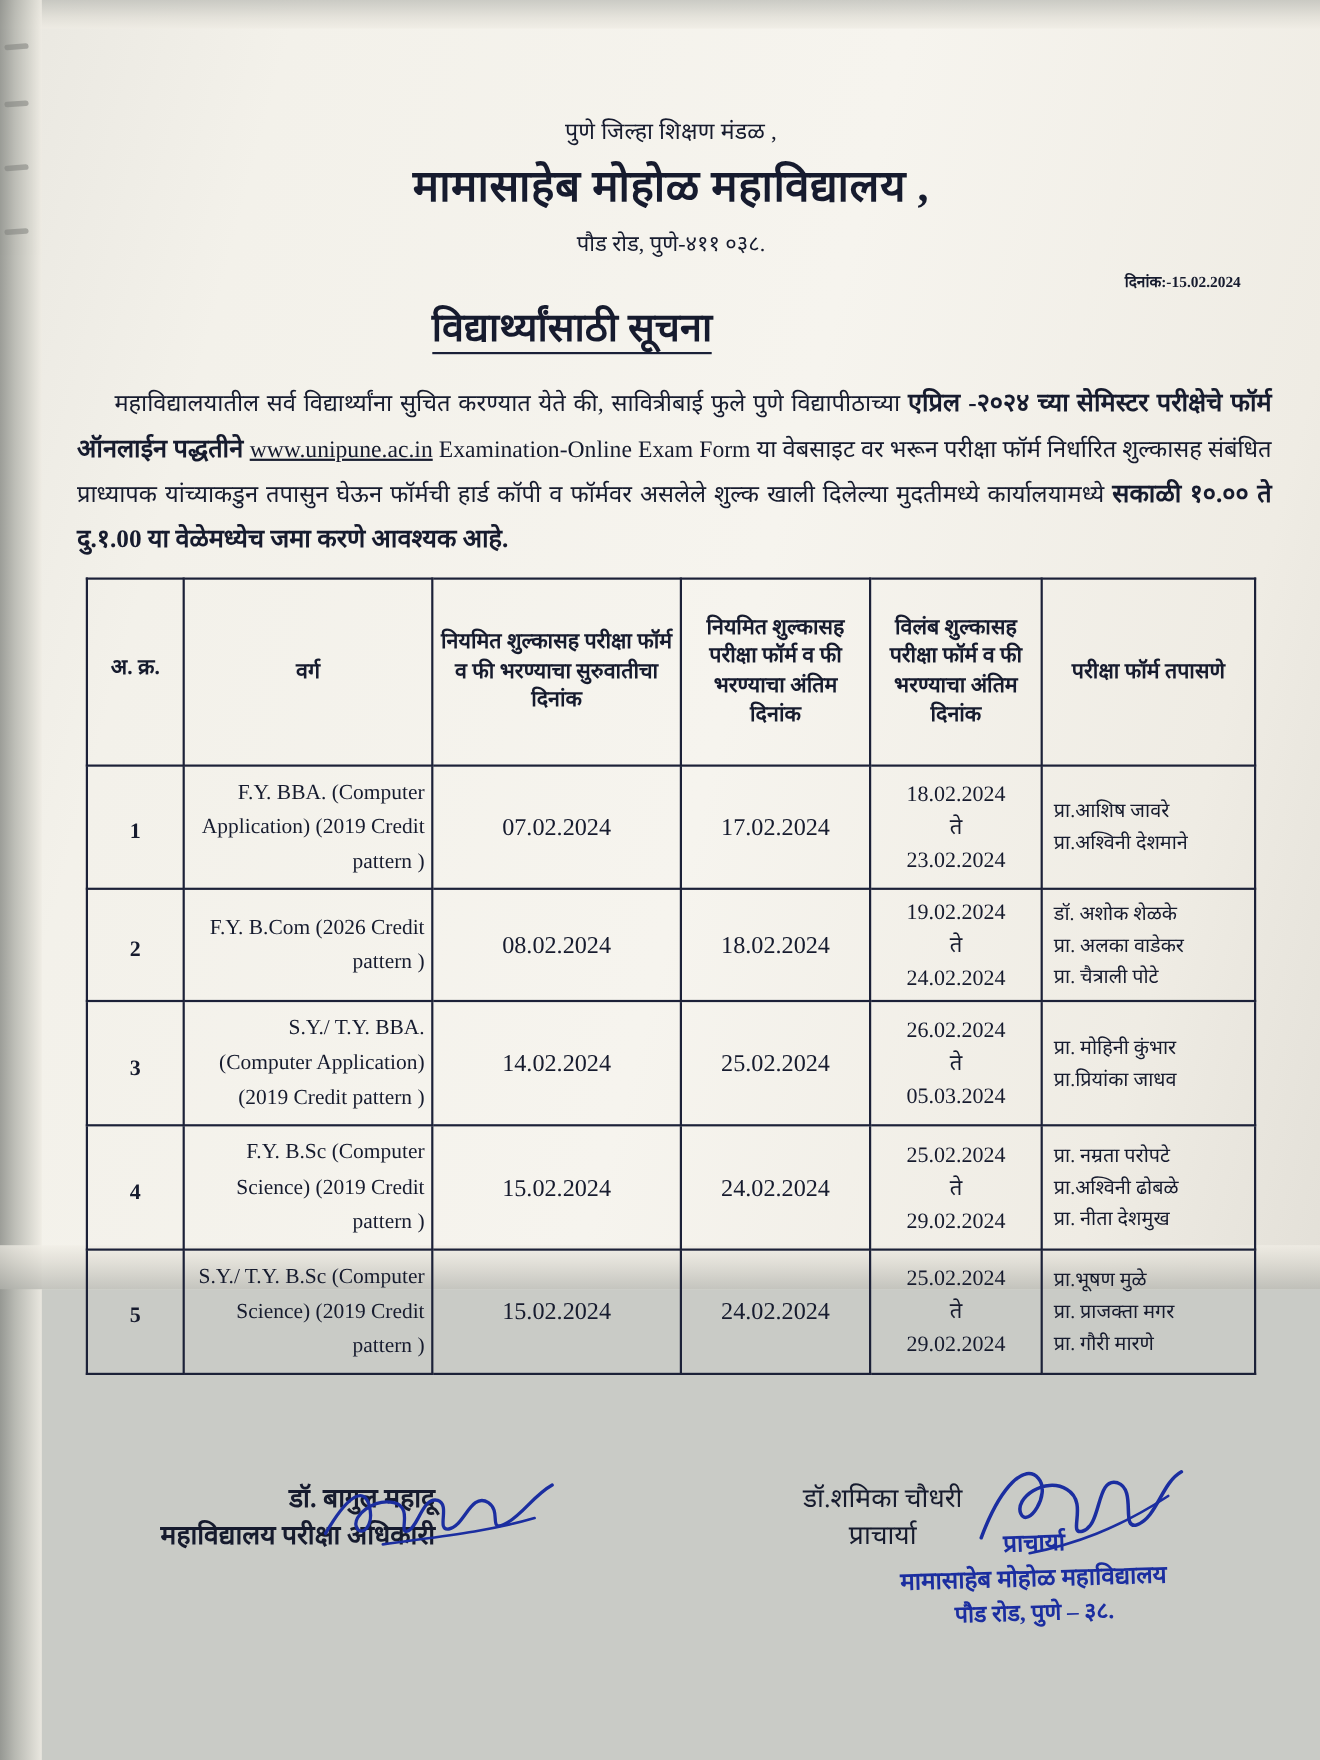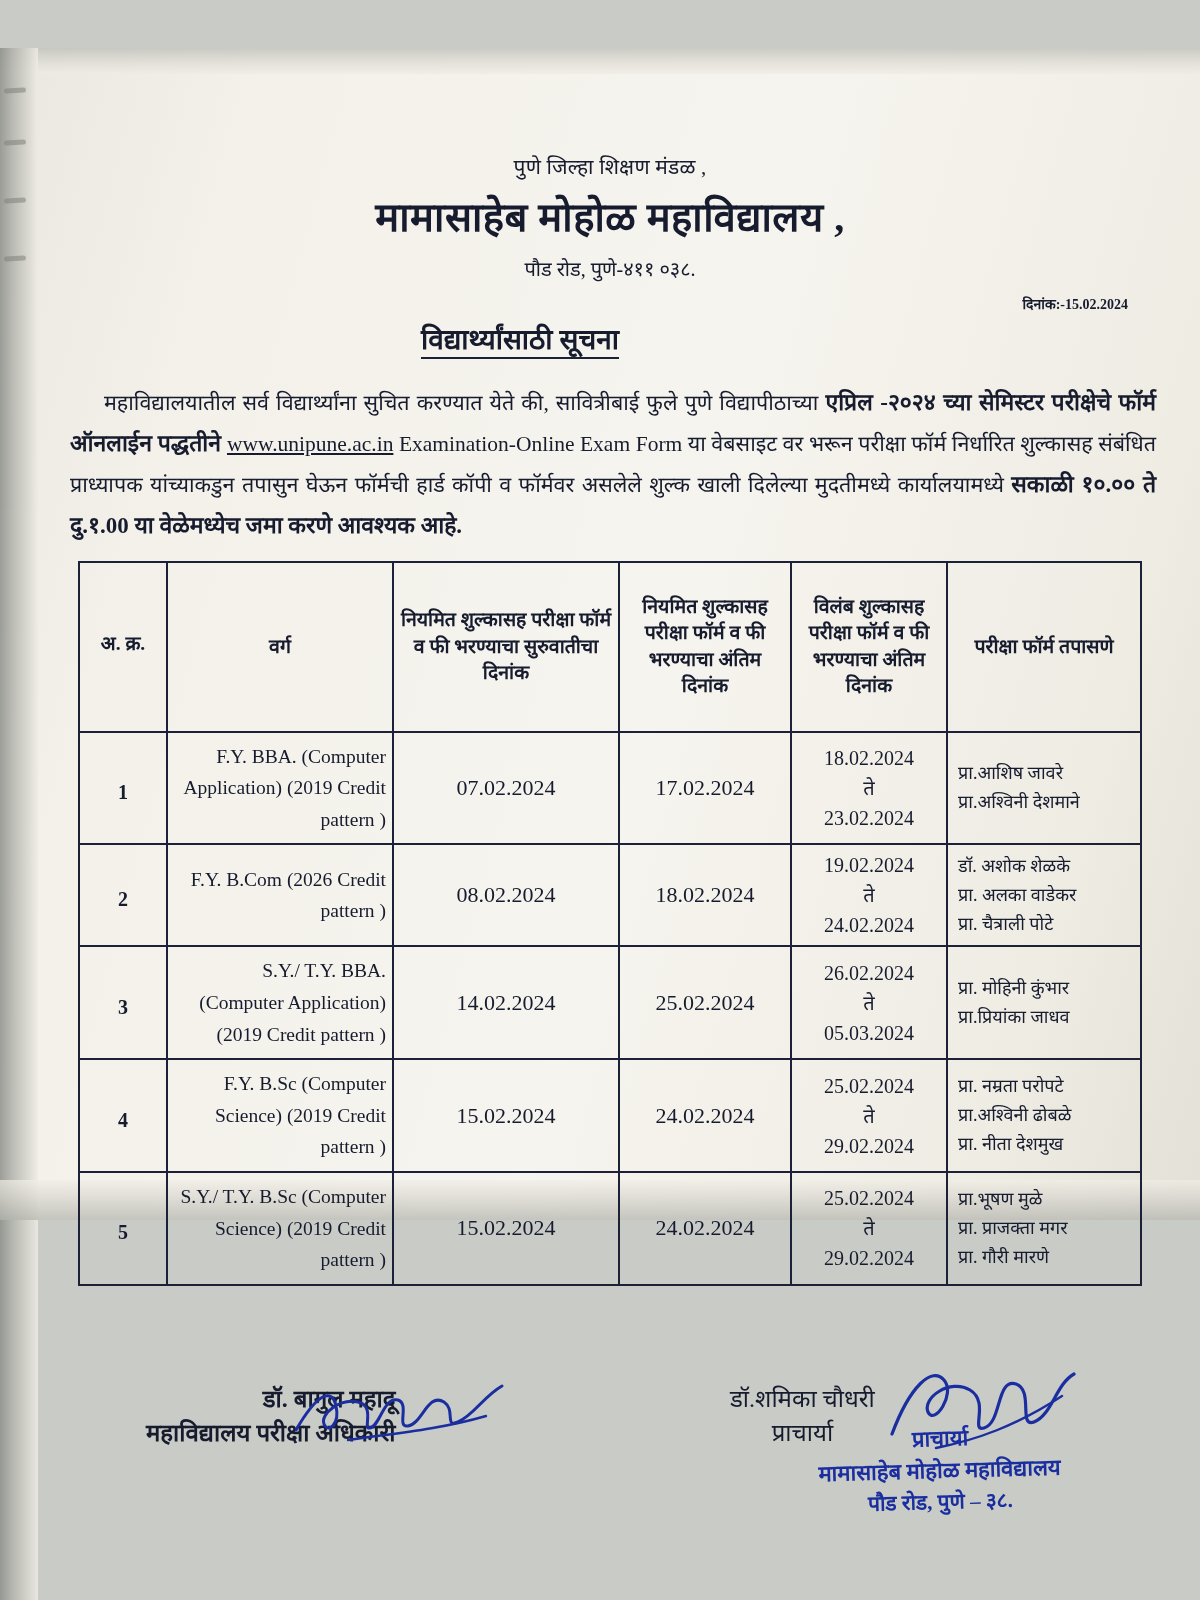--- a/index.html
+++ b/index.html
@@ -12,21 +12,20 @@
     background: #c9cbc6;
     font-family: "Liberation Serif", serif;
     overflow: hidden;
   }
   .page {
     position: relative;
     width: 1200px;
     height: 1172px;
     background:
       linear-gradient(105deg, #e9e7e0 0%, #f3f1ea 18%, #f6f4ee 55%, #efece4 85%, #e3e0d8 100%);
-    margin-top: 48px;
   }
   
   .edge-left {
     position: absolute;
     left: 0; top: 0;
     width: 38px; height: 1600px;
     background: linear-gradient(90deg, #8d8f8a 0%, #b4b5ae 35%, #d8d7cf 75%, #efece4 100%);
     opacity: .85;
   }
   .edge-left .hole {
@@ -80,21 +79,21 @@
   }
   .date-line {
     text-align: right;
     font-size: 14px;
     font-weight: bold;
     margin-top: 12px;
     padding-right: 52px;
   }
   .notice-title {
     text-align: center;
-    font-size: 28px;
+    font-size: 36px;
     font-weight: bold;
     margin-top: 6px;
     padding-right: 180px;
   }
   .notice-title span {
     border-bottom: 2px solid #1a2038;
     padding-bottom: 2px;
   }
 
   

